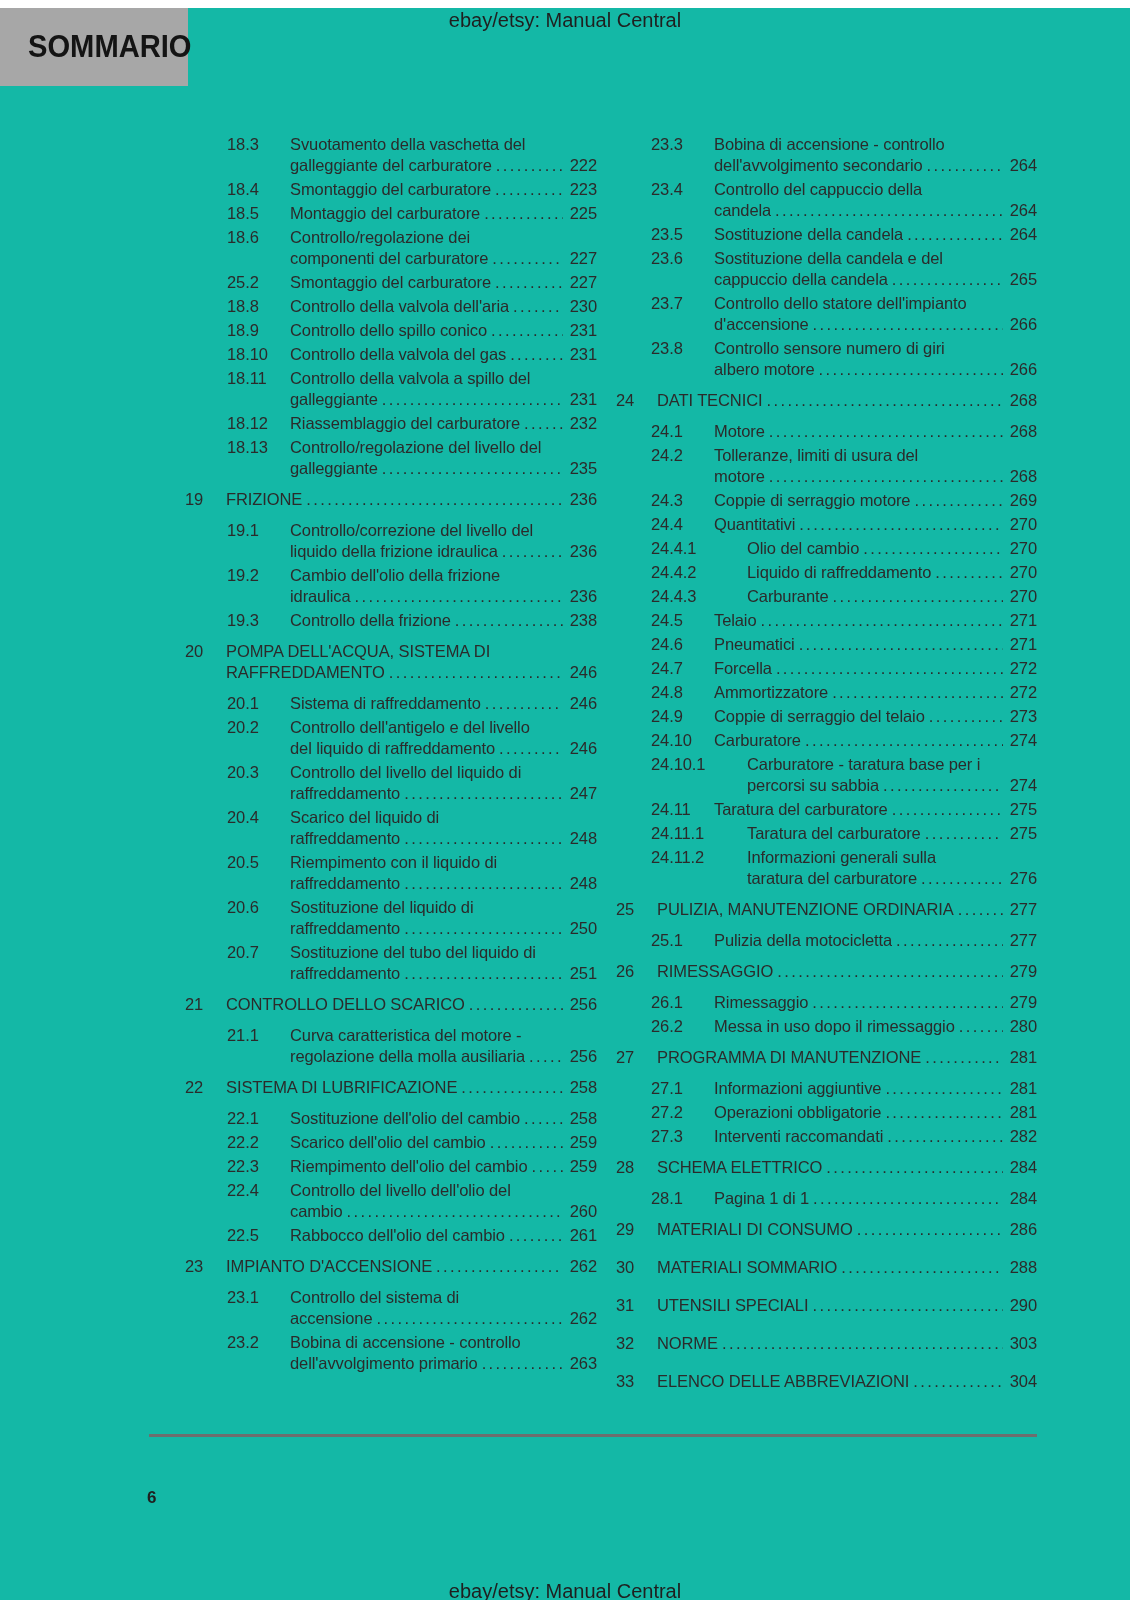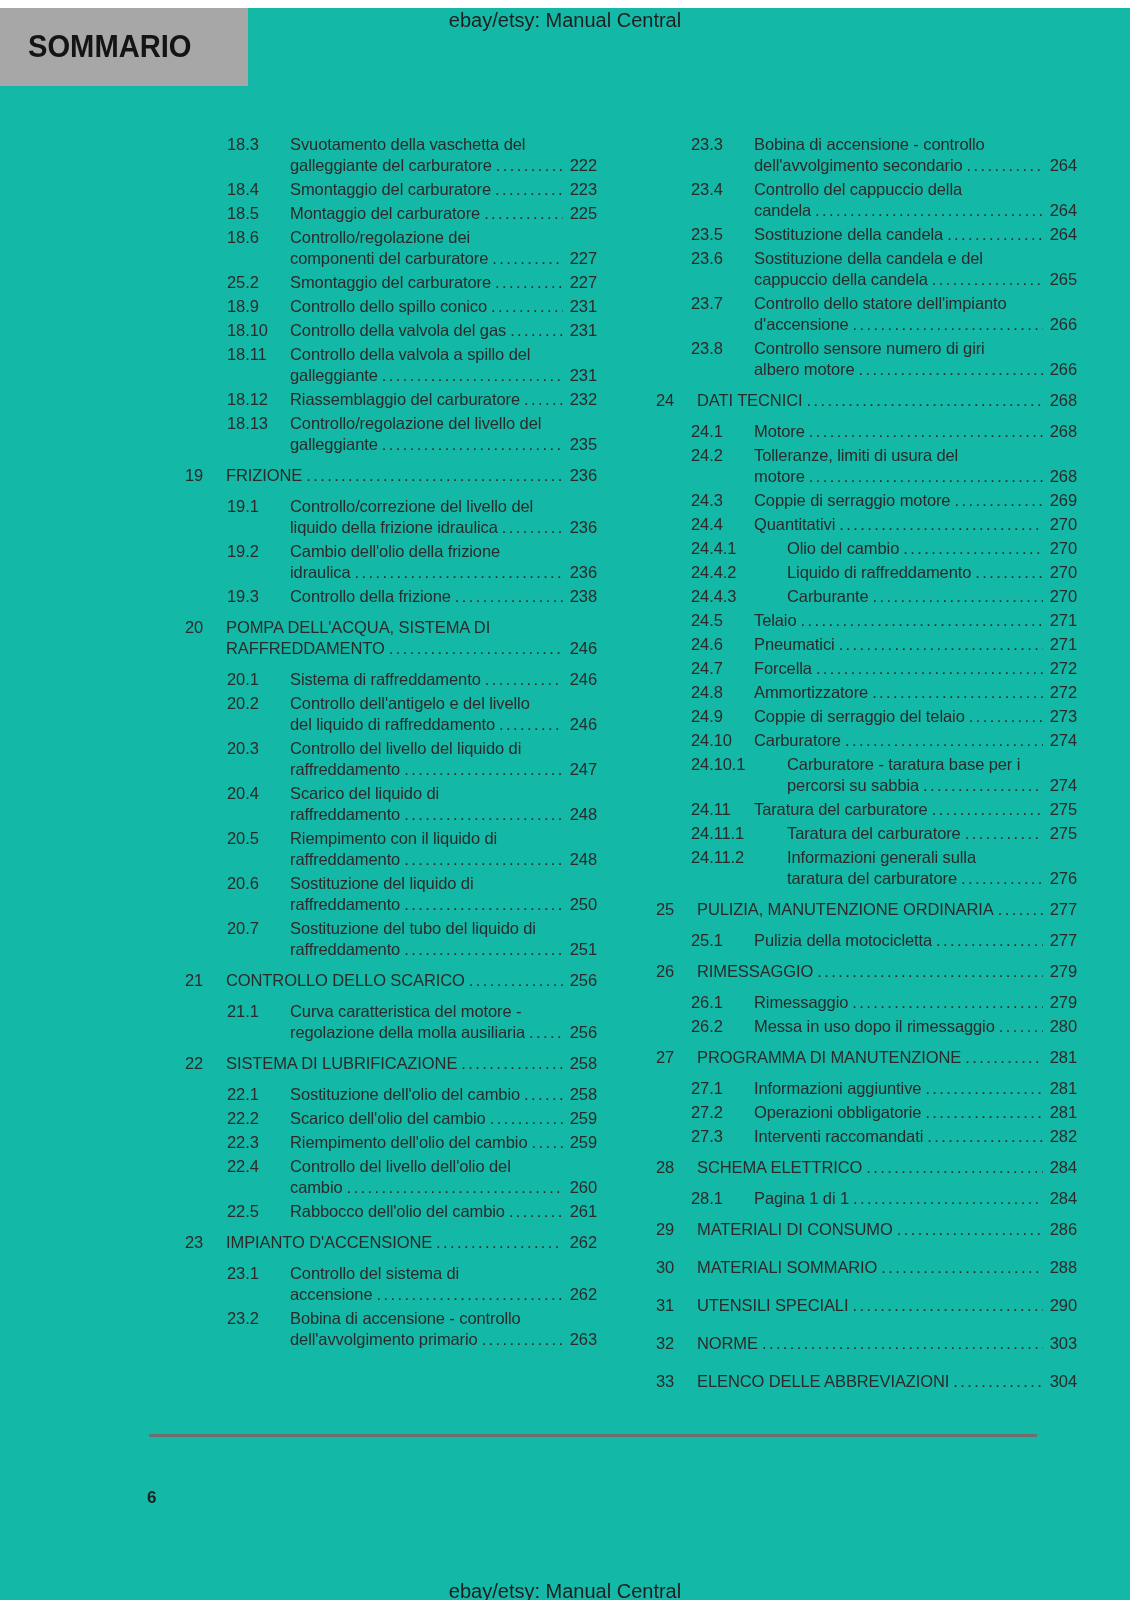--- a/index.html
+++ b/index.html
@@ -8,31 +8,31 @@
     background:#14b8a6; overflow:hidden;
     font-family:"Liberation Sans", sans-serif; color:#2b2b2b;
   }
   .running-header, .running-footer {
     position:absolute; left:0; width:100%; text-align:center;
     font-size:20px; color:#1f1f1f;
   }
   .running-header { top:1px; }
   .running-footer { top:1572px; }
   .label-box {
-    position:absolute; left:0; top:0; width:248px; height:78px;
+    position:absolute; left:0; top:0; width:188px; height:78px;
     background:#a7a7a7; display:flex; align-items:center;
   }
   .label-box .label-text {
     display:inline-block; margin-left:28px; font-size:31px; font-weight:700;
     color:#141414; letter-spacing:0px; transform:scaleX(0.94); transform-origin:left center;
     white-space:nowrap;
   }
   .toc {
     position:absolute; left:185px; top:126px; display:flex;
-    font-size:16.5px; line-height:21px; letter-spacing:-0.1px;gap:40px;
+    font-size:16.5px; line-height:21px; letter-spacing:-0.1px;
   }
   .col { display:flex; flex-direction:column; }
   .col-left  { width:412px; }
   .col-right { width:421px; margin-left:19px; }
   .entry { display:flex; margin-bottom:3px; }
   .entry .num { flex:none; white-space:nowrap; padding-right:4px; }
   .level1 .num { min-width:37px; }
   .level2 .num { min-width:59px; }
   .level3 .num { min-width:92px; }
   .level1 { margin-top:7px; margin-bottom:10px;justify-content:space-between; }
@@ -115,20 +115,30 @@
           <span class="num">25.2</span>
           <div class="body">
             <div class="lastline">
               <span class="ltxt">Smontaggio del carburatore</span>
               <span class="leader"></span>
               <span class="pagenum">227</span>
             </div>
           </div>
         </div>
         <div class="entry level2">
+          <span class="num">18.8</span>
+          <div class="body">
+            <div class="lastline">
+              <span class="ltxt">Controllo della valvola dell'aria</span>
+              <span class="leader"></span>
+              <span class="pagenum">230</span>
+            </div>
+          </div>
+        </div>
+        <div class="entry level2">
           <span class="num">18.9</span>
           <div class="body">
             <div class="lastline">
               <span class="ltxt">Controllo dello spillo conico</span>
               <span class="leader"></span>
               <span class="pagenum">231</span>
             </div>
           </div>
         </div>
         <div class="entry level2">

